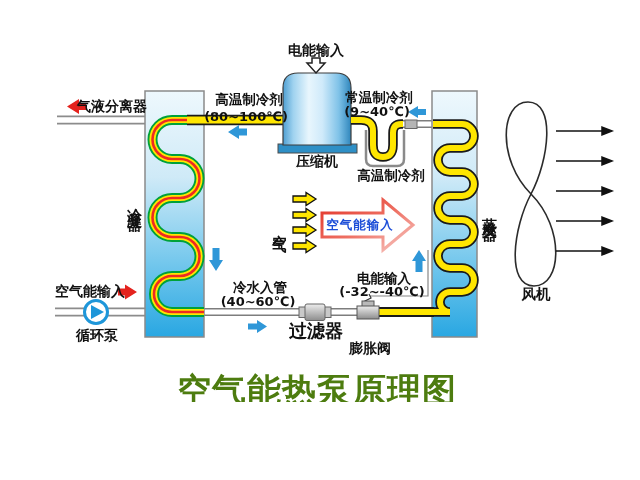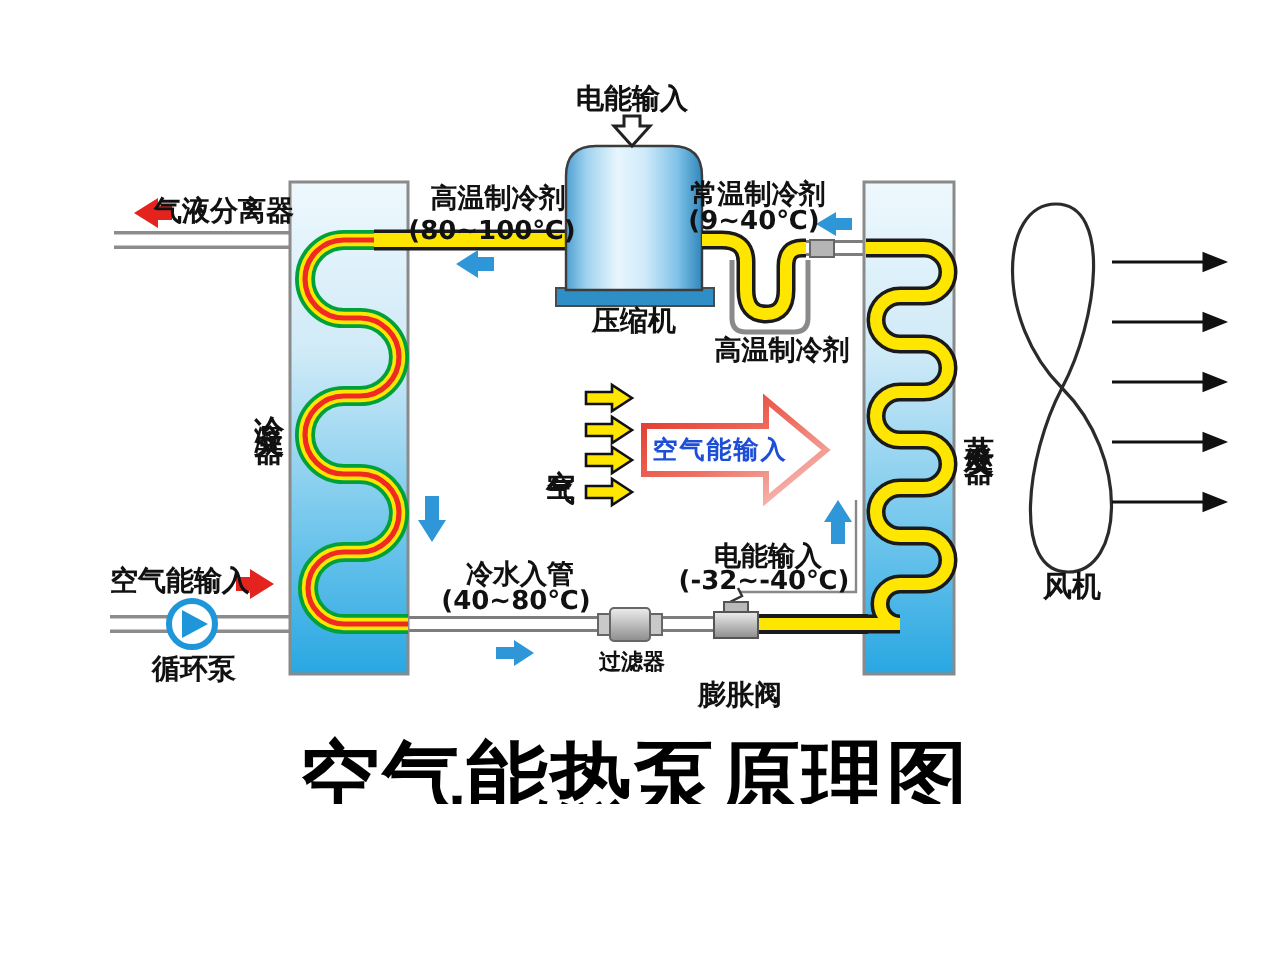--- a/index.html
+++ b/index.html
@@ -5,21 +5,21 @@
   html,body{margin:0;padding:0;background:#fff;}
   #stage{position:relative;width:640px;height:402px;background:#ffffff;overflow:hidden;
          font-family:"DejaVu Sans",sans-serif;}
   #stage svg{position:absolute;left:0;top:0;}
   .label{position:absolute;transform:translate(-50%,-50%);font-weight:bold;color:#111;
          white-space:nowrap;font-size:13.5px;line-height:1;}
   .range{font-size:13px;}
   .vert{writing-mode:vertical-rl;letter-spacing:5px;font-size:15px;}
   .vert2{writing-mode:vertical-rl;letter-spacing:3px;font-size:14.5px;}
   .energy-text{color:#1d4ed8;font-size:12.5px;letter-spacing:1px;}
-  .title{font-size:41px;letter-spacing:1px;color:#000000;text-decoration:underline;}
+  .title{font-size:34px;letter-spacing:1px;color:#4d7c0f;text-decoration:underline;}
 </style>
 </head>
 <body>
 
 <div id="stage">
 
 <svg width="640" height="480" viewBox="0 0 640 480">
   <defs>
     <linearGradient id="colGrad" x1="0" y1="0" x2="0" y2="1">
       <stop offset="0" stop-color="#eef8fd"></stop>
@@ -159,36 +159,36 @@
 <div class="label" style="left:316px;top:50px;font-size:14px">电能输入</div>
 <div class="label" style="left:317px;top:161px;font-size:14px">压缩机</div>
 
 <div class="label" style="left:249px;top:100px">高温制冷剂</div>
 <div class="label range" style="left:246px;top:116px">(80~100℃)</div>
 
 <div class="label" style="left:379px;top:98px">常温制冷剂</div>
 <div class="label range" style="left:377px;top:111px">(9~40℃)</div>
 
 <div class="label" style="left:260px;top:288px">冷水入管</div>
-<div class="label range" style="left:258px;top:301px">(40~80℃)</div>
+<div class="label range" style="left:258px;top:301px">(40~60℃)</div>
 
 <div class="label" style="left:384px;top:279px">电能输入</div>
 <div class="label range" style="left:382px;top:291px">(-32~-40℃)</div>
 
 <div class="label" style="left:112px;top:106px;font-size:14px">气液分离器</div>
 <div class="label" style="left:90px;top:291px;font-size:14px">空气能输入</div>
 <div class="label" style="left:97px;top:335px;font-size:14px">循环泵</div>
 
 <div class="label vert" style="left:134px;top:203px">冷凝器</div>
 <div class="label vert" style="left:489px;top:213px">蒸发器</div>
 <div class="label vert2" style="left:279px;top:226px">空气</div>
 
 <div class="label" style="left:391px;top:176px">高温制冷剂</div>
 <div class="label energy-text" style="left:360px;top:225px">空气能输入</div>
 
-<div class="label" style="left:316px;top:331px;font-size:11px">过滤器</div>
+<div class="label" style="left:316px;top:331px;font-size:18px">过滤器</div>
 <div class="label" style="left:370px;top:348px;font-size:14px">膨胀阀</div>
 
 <div class="label" style="left:536px;top:294px;font-size:14.5px">风机</div>
 
 <div class="label title" style="left:317px;top:390px">空气能热泵原理图</div>
 
 </div>
 
 </body></html>

